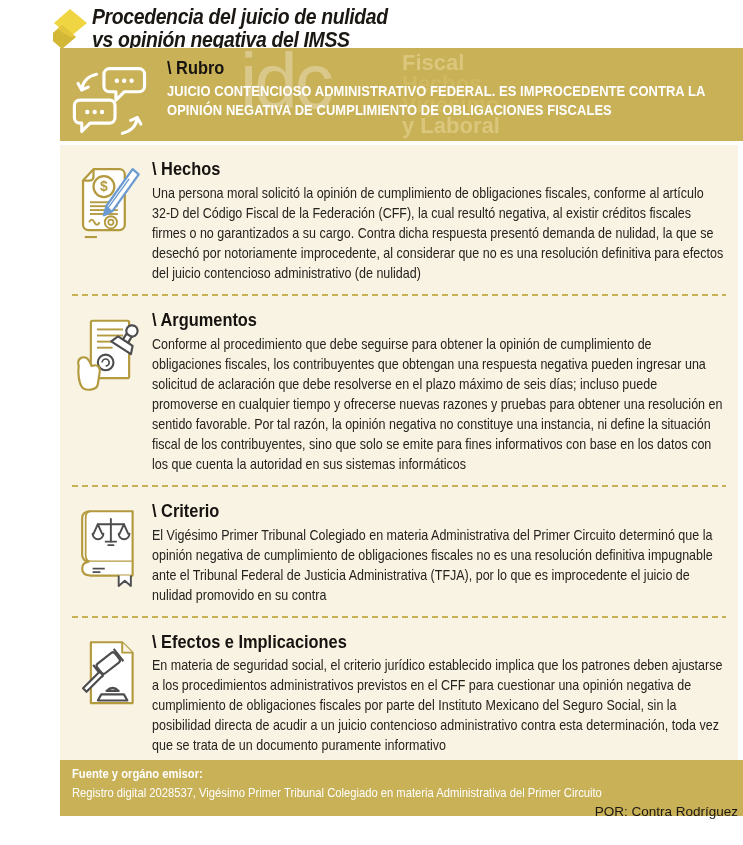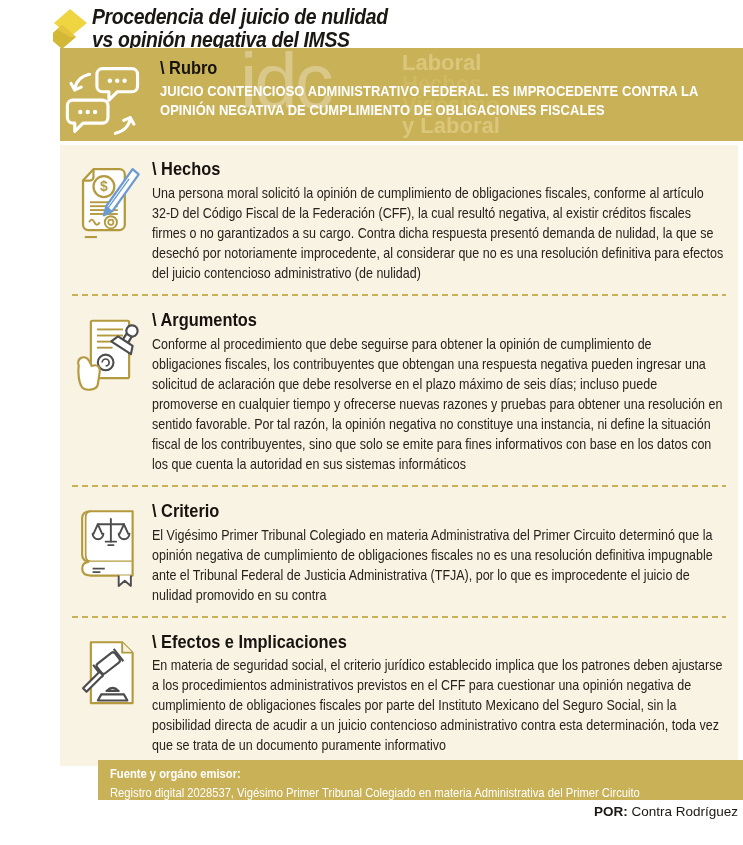--- a/index.html
+++ b/index.html
@@ -18,40 +18,40 @@
 
   
   .band{position:absolute;left:60px;right:0;background:#c9b158;}
   .band-rubro{top:48px;height:93px;overflow:hidden;}
   .wm{position:absolute;top:0;left:0;right:0;bottom:0;z-index:0;}
   .wm-logo{position:absolute;left:180px;top:-6px;font-size:78px;font-weight:normal;
     color:rgba(255,255,255,0.30);letter-spacing:-3px;line-height:1;}
   .wm-lines{position:absolute;left:342px;top:4px;font-size:22px;font-weight:bold;line-height:0.96;}
   .wm-l1,.wm-l4{color:#dbc77c;}
   .wm-l2,.wm-l3{color:#cfba61;}
-  .rubro-flex{position:relative;z-index:1;display:flex;padding:9px 14px 0 0;}
+  .rubro-flex{position:relative;z-index:1;display:flex;padding:9px 14px 0 7px;}
   .rubro-icon{flex:0 0 100px;padding-top:4px;}
   .sec-head{font-size:19px;font-weight:bold;color:#171310;line-height:1.15;}
   .rubro-body{color:#ffffff;font-weight:bold;font-size:15px;line-height:1.28;margin-top:2px;letter-spacing:0.1px;}
 
   
   .panel{position:absolute;top:145px;left:60px;width:678px;background:#f8f3e2;}
   .section{display:flex;padding:13px 14px 11px 10px;}
   .icon-col{flex:0 0 82px;padding-top:4px;}
   .text-col{flex:1;min-width:0;}
   .body-text{font-size:14.5px;line-height:1.38;color:#26221e;margin-top:3px;}
   .sep{height:2px;margin:0 12px;
     background:repeating-linear-gradient(90deg,#c9b158 0 6px,transparent 6px 10px);}
 
   
-  .footer-bar{top:760px;height:40px;color:#fff;padding:4px 0 0 12px;box-sizing:border-box;margin-left:38px;}
+  .footer-bar{top:760px;height:56px;color:#fff;padding:4px 0 0 12px;box-sizing:border-box;}
   .footer-l1{font-weight:bold;font-size:13px;line-height:1.3;}
   .footer-l2{font-size:13px;line-height:1.3;}
   .byline{position:absolute;top:804px;right:5px;font-size:13.5px;color:#1b1713;}
-  .byline b{font-weight:bold;}
+  .byline b{font-weight:normal;}
 
   svg{display:block;}
 </style>
 </head>
 <body>
 
 <div class="title-row">
   <div class="diamond">
     <svg width="36" height="44" viewBox="0 0 36 44">
       <polygon points="17,2 34,16 17,30 1,16" fill="#f0d543"></polygon>
@@ -62,21 +62,21 @@
   <div class="page-title cnd">
     <div>Procedencia del juicio de nulidad</div>
     <div>vs opinión negativa del IMSS</div>
   </div>
 </div>
 
 <div class="band band-rubro">
   <div class="wm">
     <div class="wm-logo">idc</div>
     <div class="wm-lines">
-      <div class="wm-l1">Laboral</div>
+      <div class="wm-l1">Fiscal</div>
       <div class="wm-l2">Hechos</div>
       <div class="wm-l3">Vigésimo</div>
       <div class="wm-l4">y Laboral</div>
     </div>
   </div>
   <div class="rubro-flex">
     <div class="rubro-icon">
       <svg width="96" height="80" viewBox="0 0 104 86">
         <g fill="none" stroke="#ffffff" stroke-width="3.4" stroke-linecap="round" stroke-linejoin="round">
           <path d="M46 8 h32 a6 6 0 0 1 6 6 v13 a6 6 0 0 1 -6 6 h-16 l-9 9 v-9 h-7 a6 6 0 0 1 -6 -6 v-13 a6 6 0 0 1 6 -6 z"></path>

